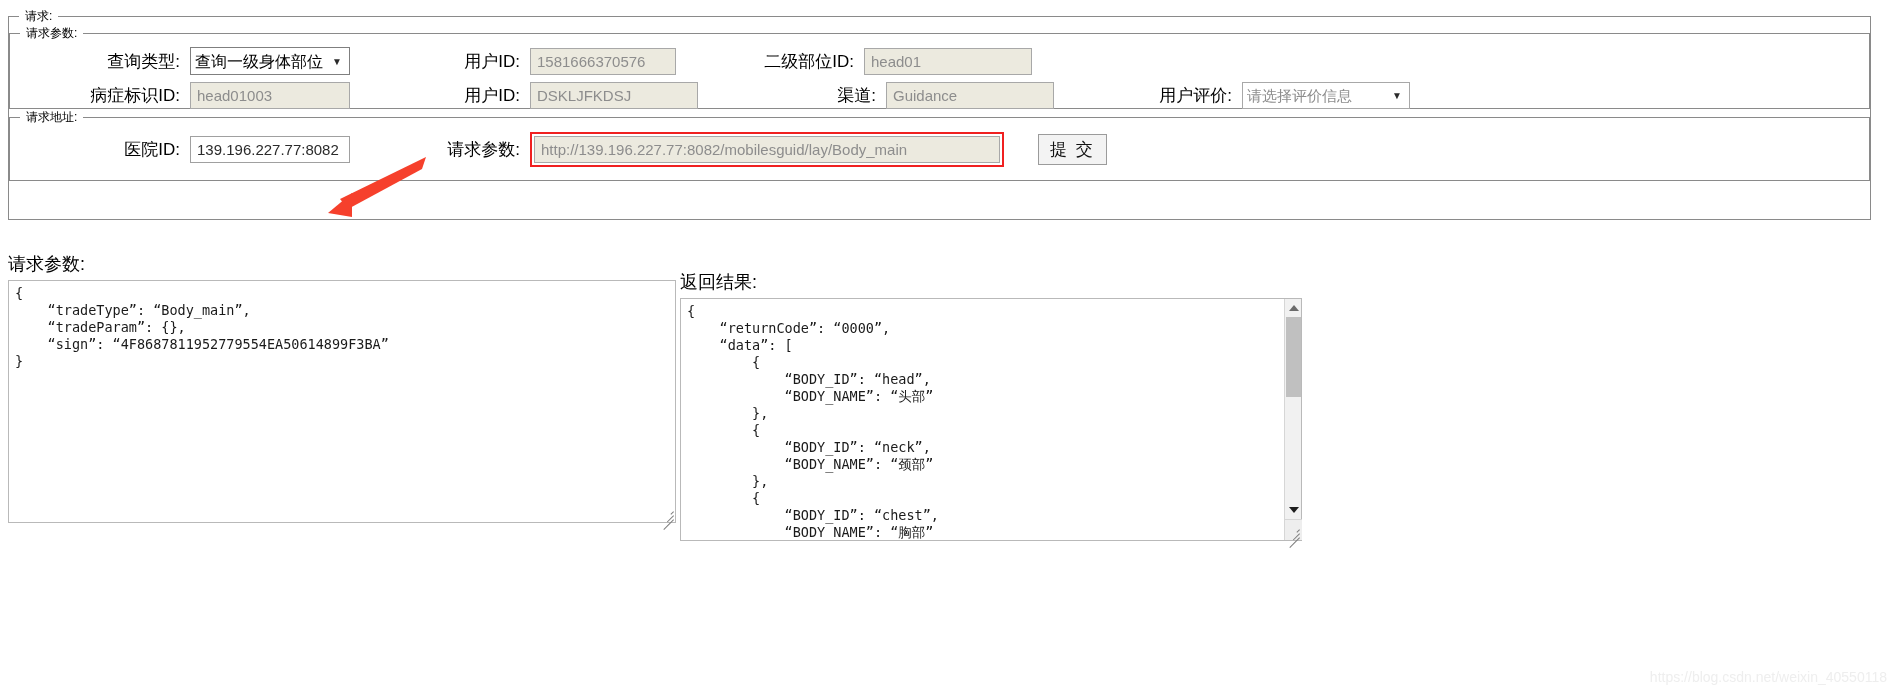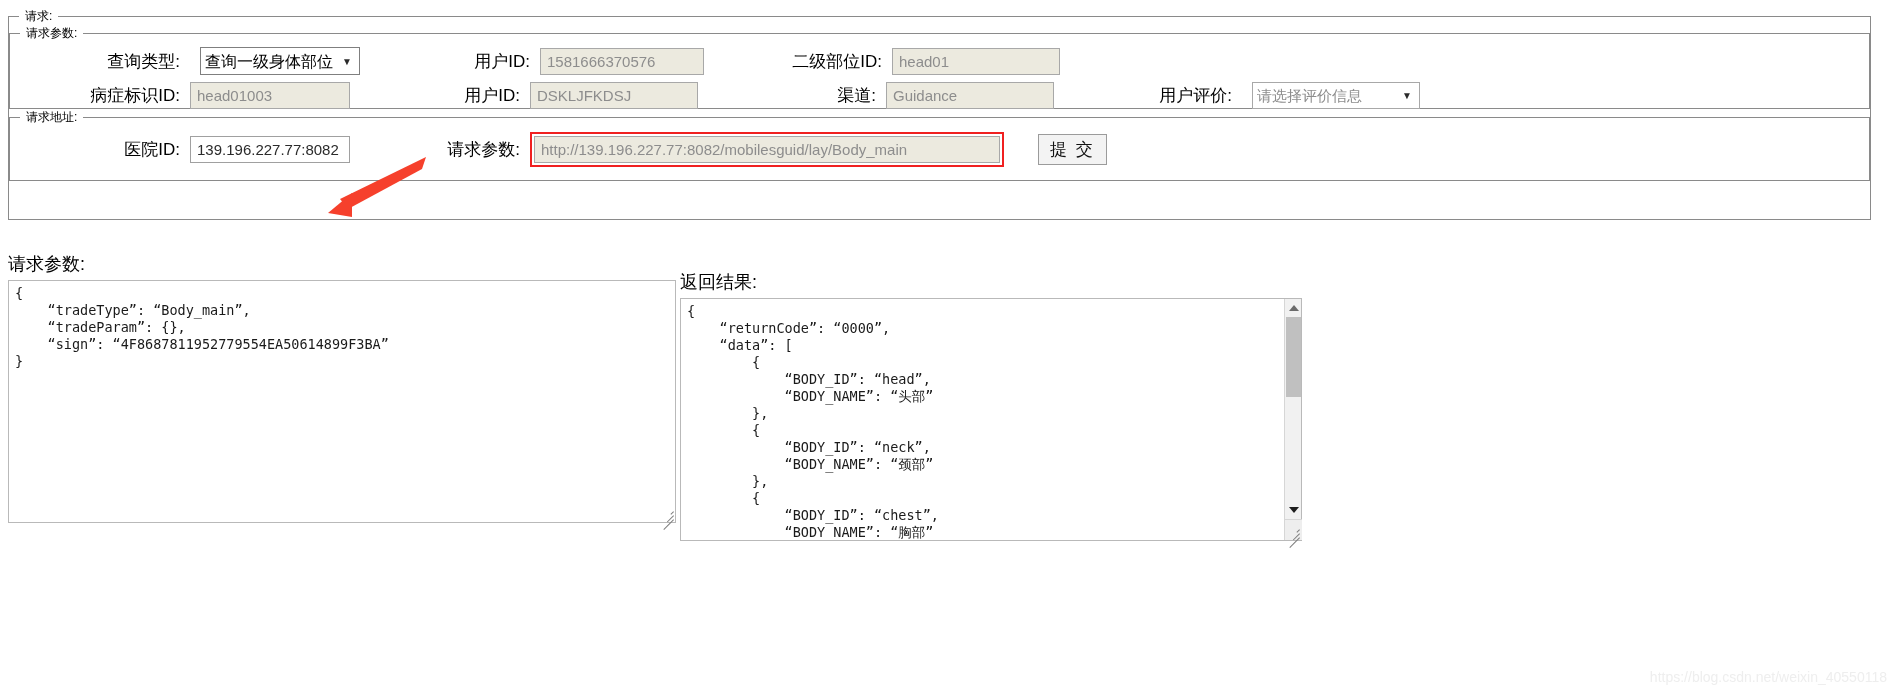--- a/index.html
+++ b/index.html
@@ -78,21 +78,20 @@
   select.sel {
     font-family: "Liberation Sans", "DejaVu Sans", sans-serif;
     font-size: 16px;
     height: 28px;
     border: 1px solid #7f7f7f;
     background: #ffffff;
     color: #000;
     padding: 1px 4px;
     -webkit-appearance: none;
     appearance: none;
-    margin-left: 10px;
   }
   .selwrap { position: relative; display: inline-block; }
   .selwrap .caret {
     position: absolute; right: 8px; top: 50%;
     transform: translateY(-50%);
     font-size: 10px; color: #2a2a2a;
     pointer-events: none;
   }
   .selwrap.ph select.sel { color: #8d8d8d; background:#ffffff; }
 
@@ -210,21 +209,21 @@
           <span class="lbl" style="width:180px">查询类型:</span>
           <span class="selwrap">
             <select class="sel" style="width:160px">
               <option>查询一级身体部位</option>
             </select>
             <span class="caret">▼</span>
           </span>
         </div>
         <div class="field" style="margin-left:70px">
           <span class="lbl" style="width:110px">用户ID:</span>
-          <input class="tb" style="width: 164px;" value="1581666370576">
+          <input class="tb" style="width: 146px;" value="1581666370576">
         </div>
         <div class="field" style="margin-left:58px">
           <span class="lbl" style="width:130px">二级部位ID:</span>
           <input class="tb" style="width: 168px;" value="head01">
         </div>
       </div>
 
       <div class="row">
         <div class="field">
           <span class="lbl" style="width:180px">病症标识ID:</span>

